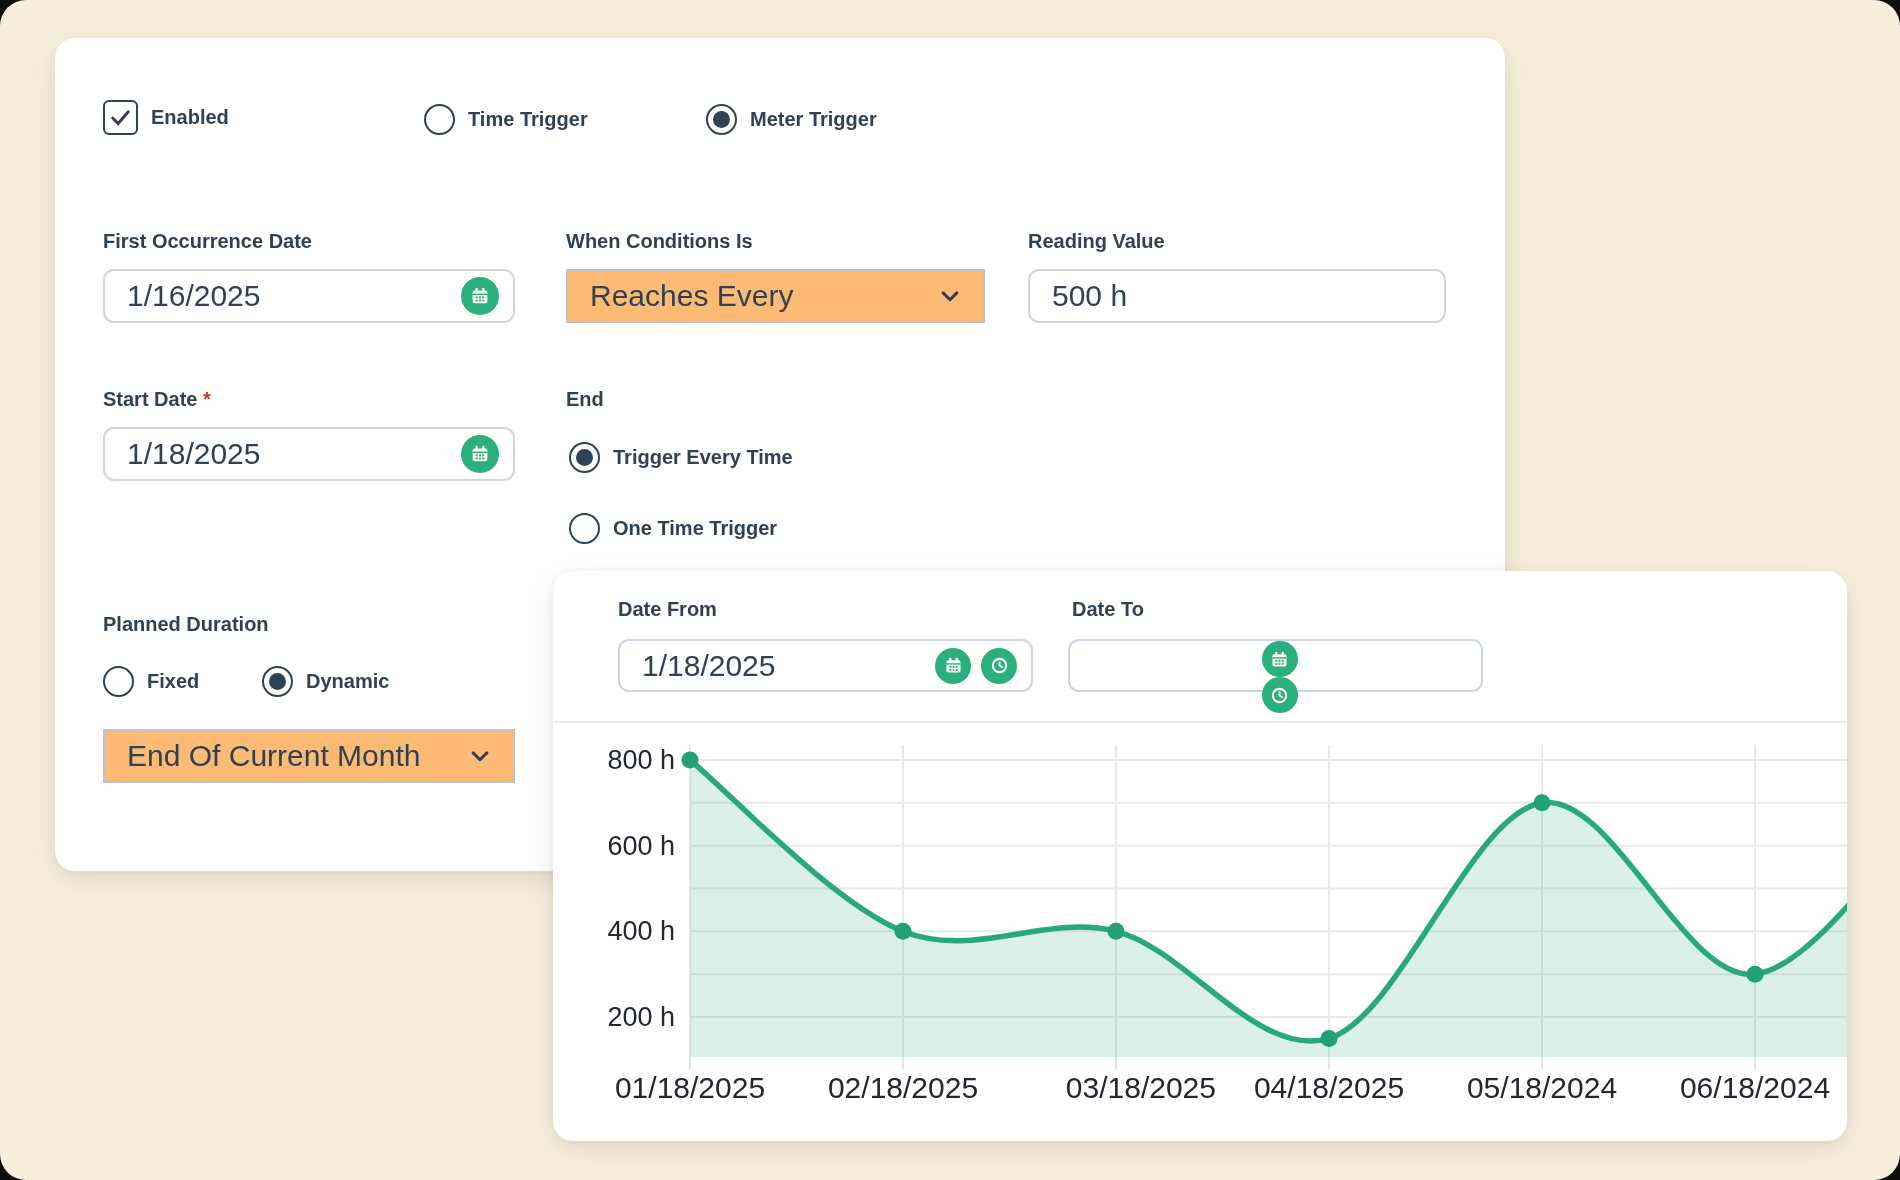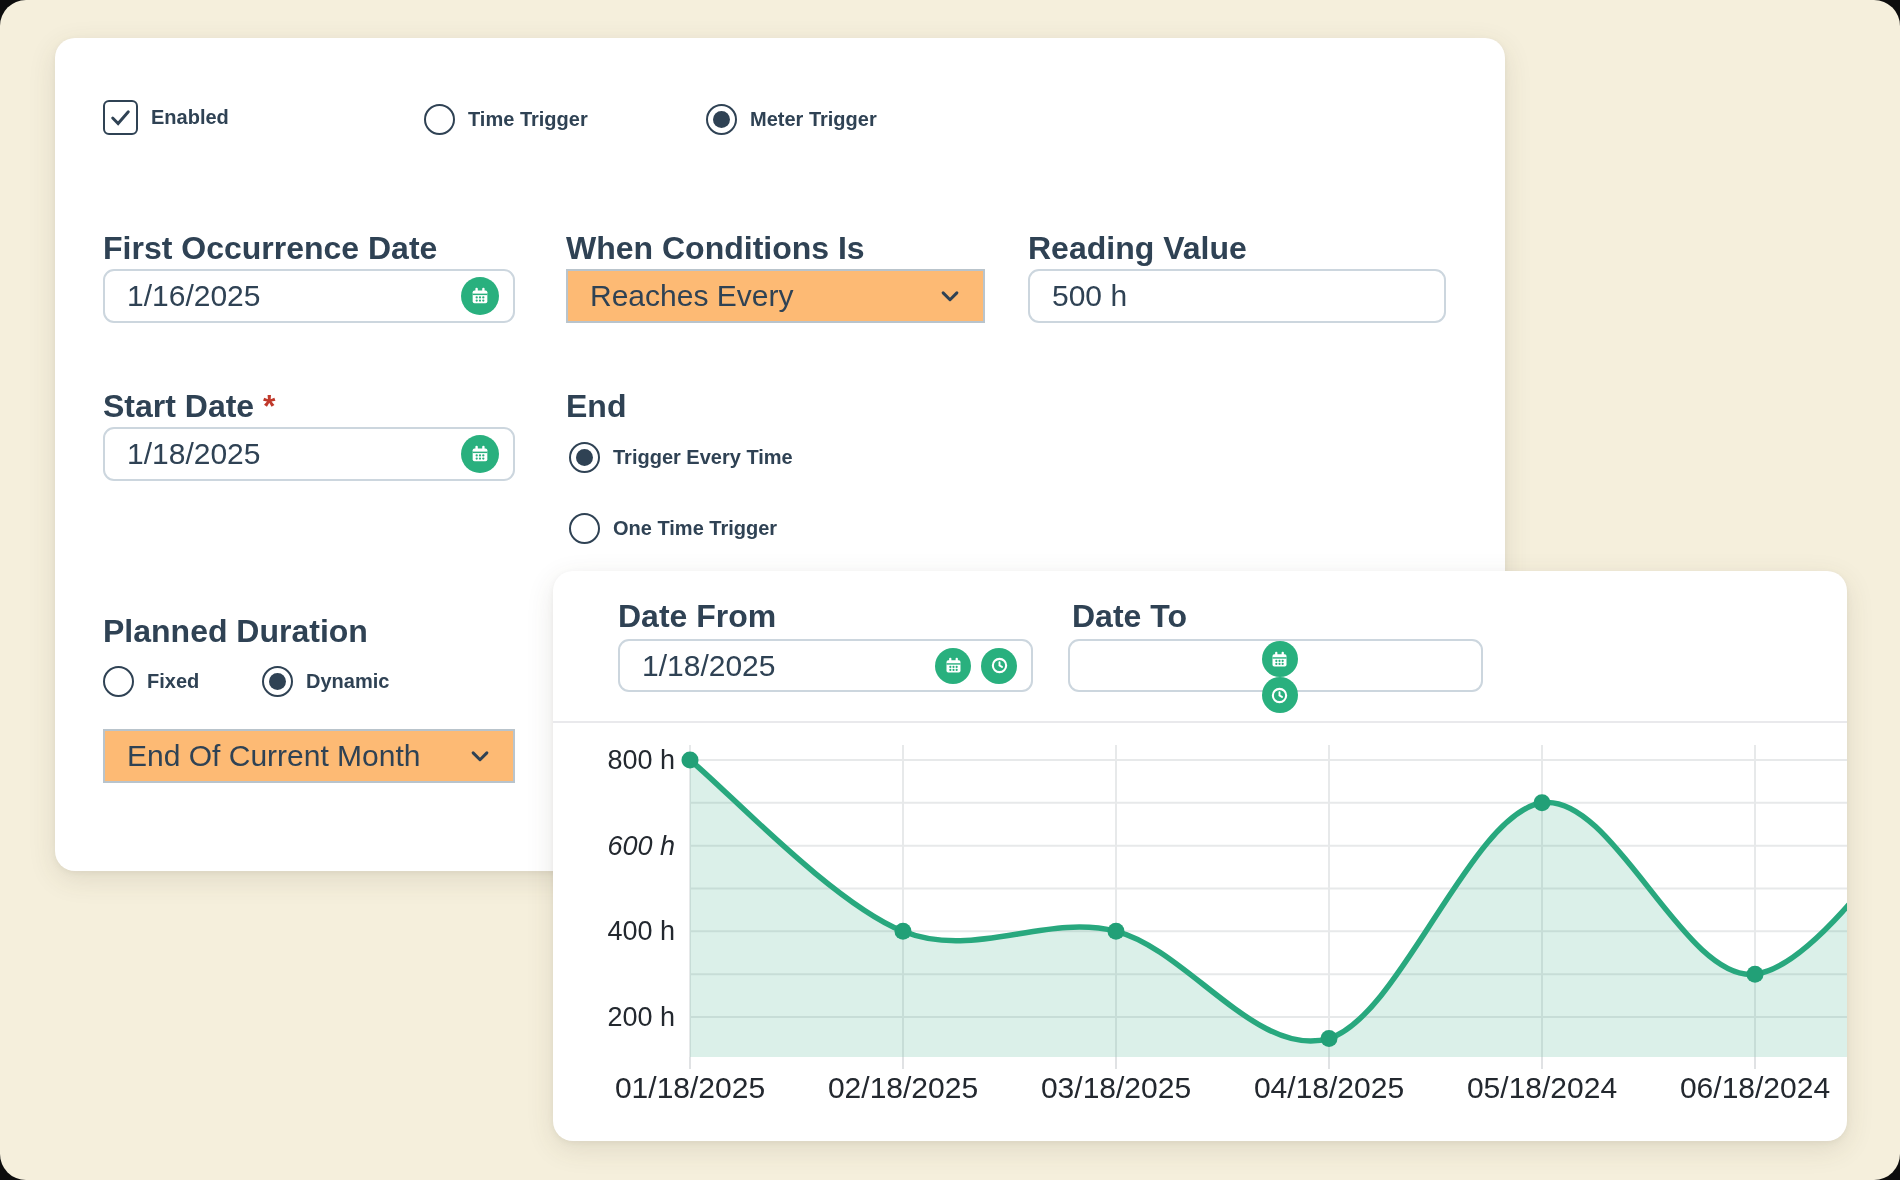--- a/index.html
+++ b/index.html
@@ -8,21 +8,21 @@
     background:#f5efdc;border-radius:26px;
     font-family:"Liberation Sans",sans-serif;color:#2f4254;
   }
   .card{
     position:absolute;background:#ffffff;border-radius:20px;
     box-shadow:0 8px 28px rgba(70,65,45,.12),0 2px 6px rgba(0,0,0,.05);
   }
   #form-card{left:55px;top:38px;width:1450px;height:833px;z-index:1;}
   #history-card{left:553px;top:571px;width:1294px;height:570px;z-index:2;}
   .abs{position:absolute;}
-  .lbl{font-size:32px;font-weight:700;color:#2f4254;white-space:nowrap;}
+  .lbl{font-size:20px;font-weight:700;color:#2f4254;white-space:nowrap;}
   .plain{font-size:20px;font-weight:700;color:#2f4254;white-space:nowrap;}
   .asterisk{color:#c0392b;font-weight:700;}
   
   .checkbox{width:35px;height:35px;border:2.5px solid #2f4254;border-radius:6px;
     background:#fff;display:flex;align-items:center;justify-content:center;box-sizing:border-box;cursor:pointer;}
   .checkbox svg{display:none;}
   .checkbox.on svg{display:block;}
   
   .radio{width:31px;height:31px;border:2.5px solid #2f4254;border-radius:50%;
     background:#fff;display:flex;align-items:center;justify-content:center;box-sizing:border-box;cursor:pointer;}
@@ -247,23 +247,23 @@
           <path d="M 137 189 C 172.5 217.55333333333334 279 331.76666666666665 350 360.32 C 421 388.87333333333333 492 342.47416666666663 563 360.32 C 634 378.16583333333335 705 488.81 776 467.395 C 847 445.97999999999996 918 242.5375 989 231.82999999999998 C 1060 221.12249999999997 1131 411.71599999999995 1202 403.15 C 1273 394.584 1379.5 217.55333333333334 1415 180.434" fill="none" stroke="#28a87e" stroke-width="5.5" stroke-linecap="round"></path>
           <circle cx="137" cy="189" r="8.5" fill="#22a077"></circle>
           <circle cx="350" cy="360.32" r="8.5" fill="#22a077"></circle>
           <circle cx="563" cy="360.32" r="8.5" fill="#22a077"></circle>
           <circle cx="776" cy="467.395" r="8.5" fill="#22a077"></circle>
           <circle cx="989" cy="231.82999999999998" r="8.5" fill="#22a077"></circle>
           <circle cx="1202" cy="403.15" r="8.5" fill="#22a077"></circle>
         </svg>
         <div class="ytick" style="left: 22px; top: 428.98px;">200 h</div>
         <div class="ytick" style="left: 22px; top: 343.32px;">400 h</div>
-        <div class="ytick" style="left: 22px; top: 257.66px; font-style: italic;">600 h</div>
+        <div class="ytick" style="left: 22px; top: 257.66px;">600 h</div>
         <div class="ytick" style="left: 22px; top: 172px;">800 h</div>
         <div class="xtick" style="left: 37px; top: 501px;">01/18/2025</div>
         <div class="xtick" style="left: 250px; top: 501px;">02/18/2025</div>
-        <div class="xtick" style="left: 463px; top: 501px;">03/18/2025</div>
+        <div class="xtick" style="left: 463px; top: 501px; text-align: right;">03/18/2025</div>
         <div class="xtick" style="left: 676px; top: 501px;">04/18/2025</div>
         <div class="xtick" style="left: 889px; top: 501px;">05/18/2024</div>
         <div class="xtick" style="left: 1102px; top: 501px;">06/18/2024</div>
       </div>
   </div>
 </div>
 
 </body></html>

